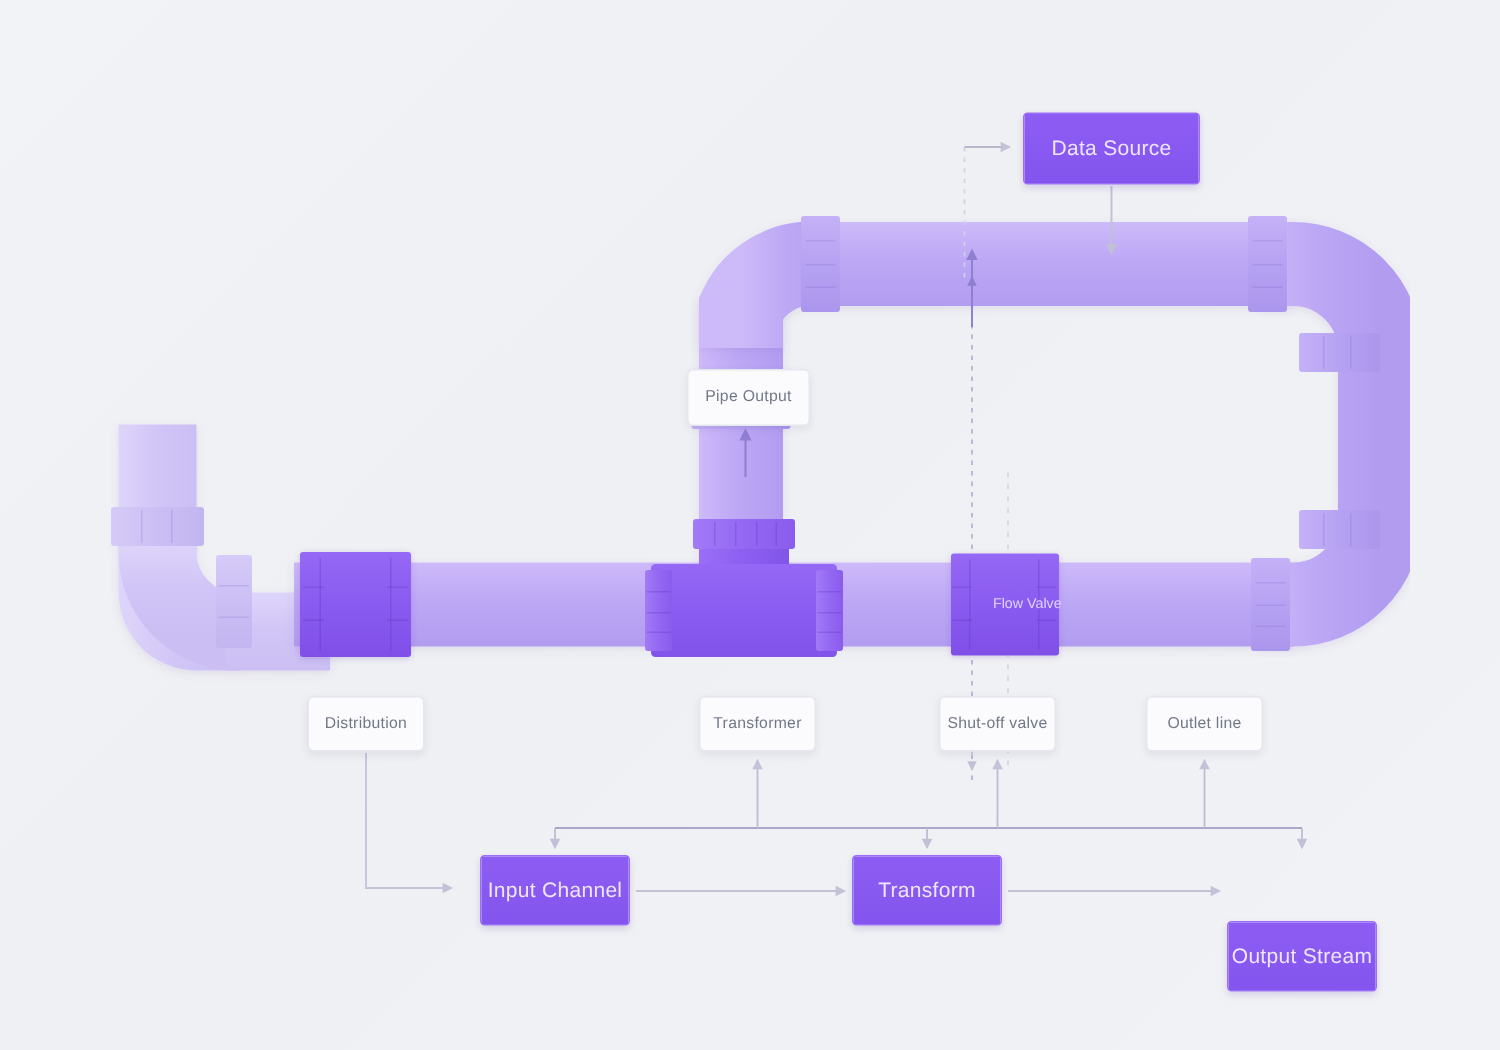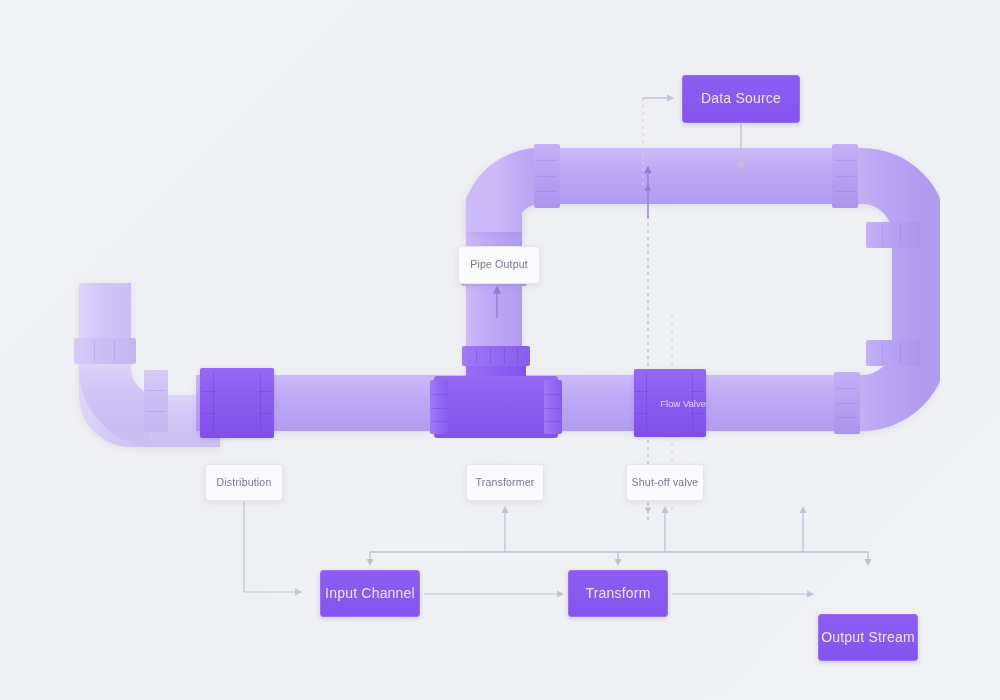--- a/index.html
+++ b/index.html
@@ -81,23 +81,24 @@
   }
   .valve .rib {
     position: absolute;
     background: rgba(90,55,180,.30);
   }
   .valve-label {
     position: absolute;
     color: #e4d7ff;
     font-size: 9.5px;
     width: 100%;
-    text-align: right;
+    text-align: left;
     top: 50%;
     transform: translateY(-50%);
+    margin-left: 28px;
   }
 
   
   .tee-body {
     position: absolute;
     background: linear-gradient(180deg, #9568f5 0%, #8a5bf0 55%, #8153e9 100%);
     border-radius: 3px;
   }
   .tee-neck {
     position: absolute;
@@ -327,20 +328,23 @@
   </div>
 
   <div class="node-box card" style="left:466px; top:464px; width:78px; height:37px;">
     <span class="lbl">Transformer</span>
   </div>
 
   <div class="node-box card" style="left:626px; top:464px; width:78px; height:37px;">
     <span class="lbl">Shut-off valve</span>
   </div>
 
+  <div class="node-box card" style="left:764px; top:464px; width:78px; height:37px;">
+    <span class="lbl">Outlet line</span>
+  </div>
 
   <div class="node-box filled" style="left:320px; top:570px; width:100px; height:47px;">
     <span class="lbl">Input Channel</span>
   </div>
 
   <div class="node-box filled" style="left:568px; top:570px; width:100px; height:47px;">
     <span class="lbl">Transform</span>
   </div>
 
   <div class="node-box filled" style="left:818px; top:570px; width:100px; height:47px;margin-top:44px;">

